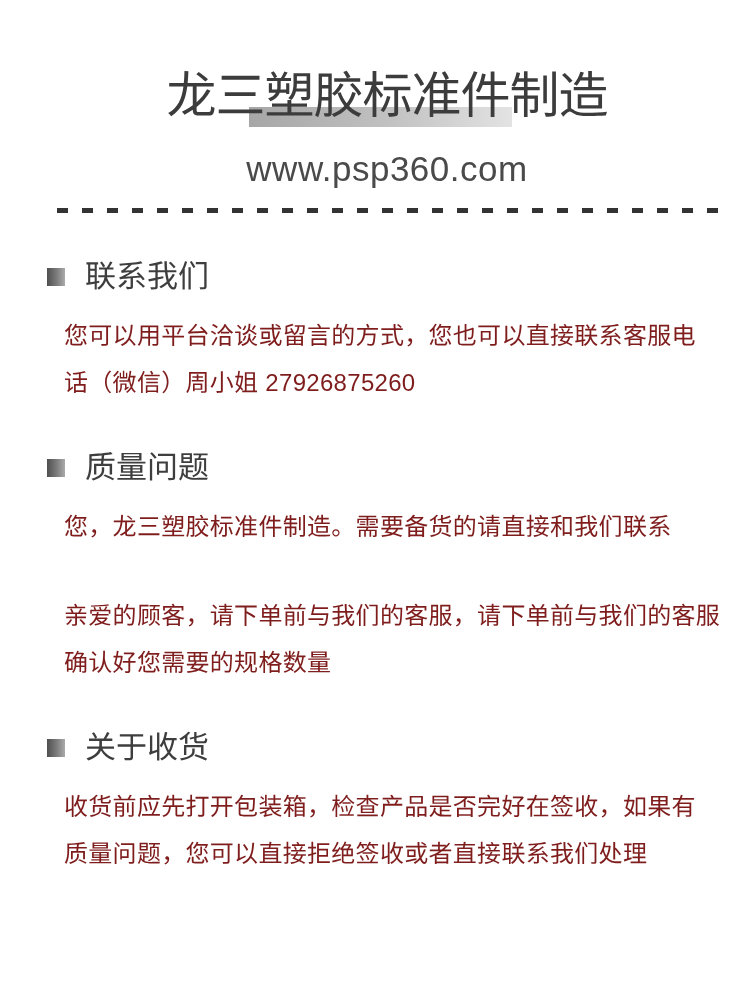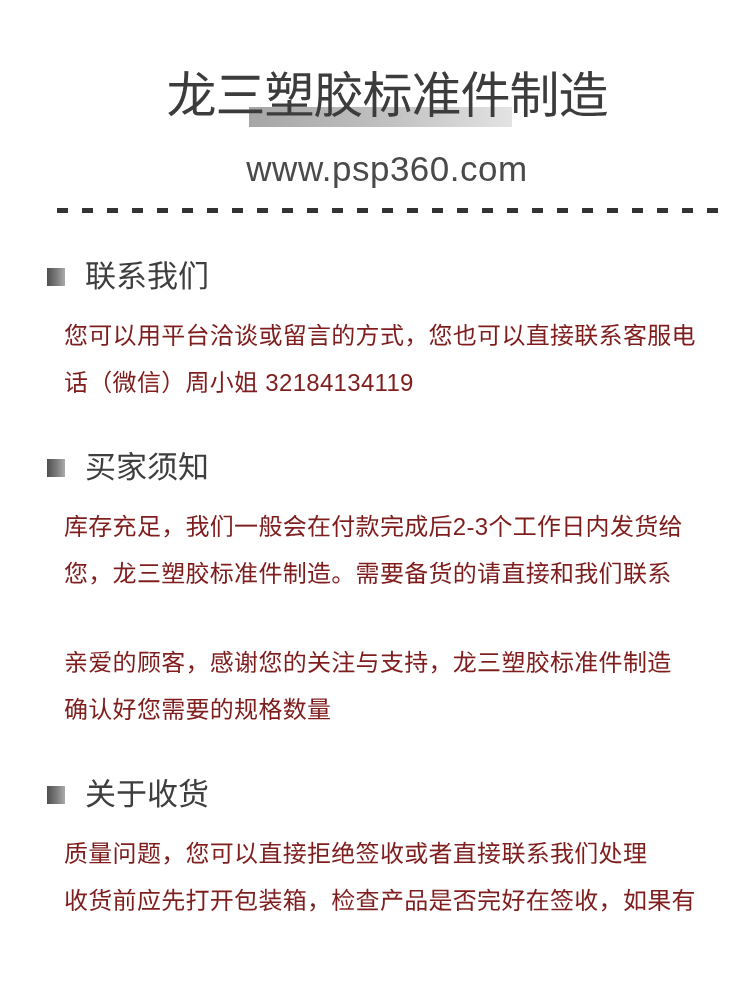--- a/index.html
+++ b/index.html
@@ -106,46 +106,45 @@
 
   <div class="divider"></div>
 
   <div class="section">
     <div class="section-header">
       <span class="bullet"></span>
       <span class="section-title">联系我们</span>
     </div>
     <div class="section-body">
       <div class="body-line">您可以用平台洽谈或留言的方式，您也可以直接联系客服电</div>
-      <div class="body-line">话（微信）周小姐 32184134119</div>
+      <div class="body-line">话（微信）周小姐 27926875260</div>
     </div>
   </div>
 
   <div class="section">
     <div class="section-header">
       <span class="bullet"></span>
-      <span class="section-title">买家须知</span>
+      <span class="section-title">质量问题</span>
     </div>
     <div class="section-body">
-      <div class="body-line">库存充足，我们一般会在付款完成后2-3个工作日内发货给</div>
       <div class="body-line">您，龙三塑胶标准件制造。需要备货的请直接和我们联系</div>
     </div>
   </div>
 
   <div class="section">
     <div class="section-body">
-      <div class="body-line">亲爱的顾客，感谢您的关注与支持，龙三塑胶标准件制造</div>
+      <div class="body-line">亲爱的顾客，请下单前与我们的客服，请下单前与我们的客服</div>
       <div class="body-line">确认好您需要的规格数量</div>
     </div>
   </div>
 
   <div class="section">
     <div class="section-header">
       <span class="bullet"></span>
       <span class="section-title">关于收货</span>
     </div>
     <div class="section-body">
+      <div class="body-line">收货前应先打开包装箱，检查产品是否完好在签收，如果有</div>
       <div class="body-line">质量问题，您可以直接拒绝签收或者直接联系我们处理</div>
-      <div class="body-line">收货前应先打开包装箱，检查产品是否完好在签收，如果有</div>
     </div>
   </div>
 
 </div>
 
 </body></html>

